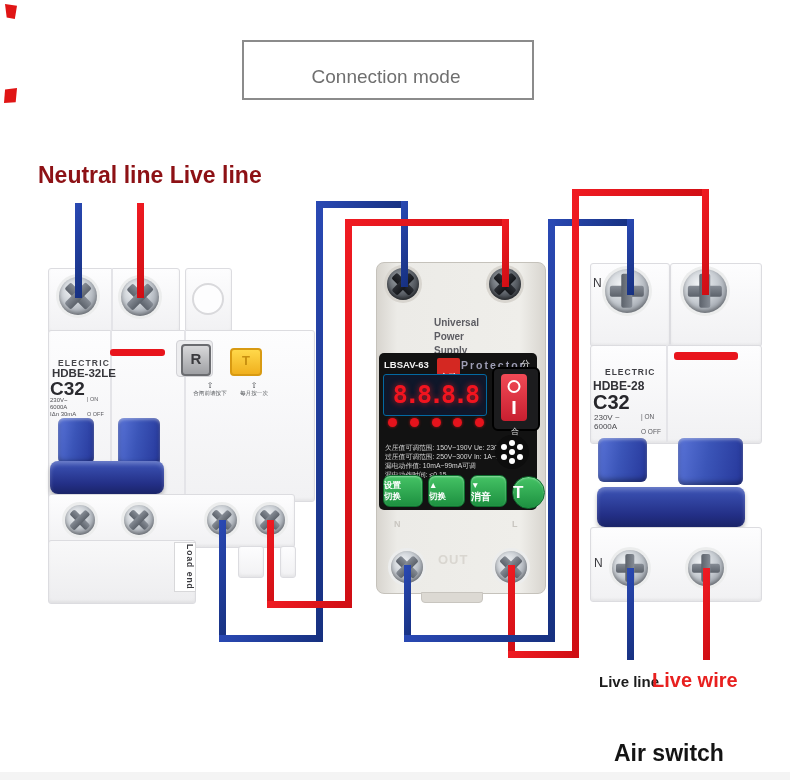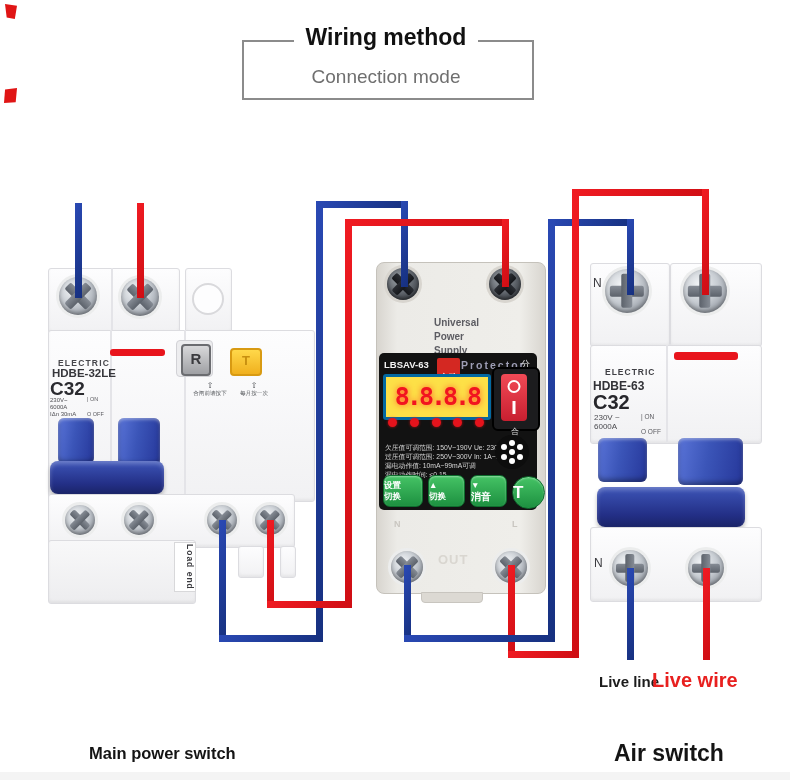--- a/index.html
+++ b/index.html
@@ -49,25 +49,23 @@
 </style>
 </head>
 <body>
 
 <div id="stage">
 
   <div class="redmark" style="left:5px;top:4px;width:12px;height:15px;clip-path:polygon(0 0,100% 12%,82% 100%,14% 90%);"></div>
   <div class="redmark" style="left:4px;top:88px;width:13px;height:15px;clip-path:polygon(8% 10%,100% 0,90% 95%,0 100%);"></div>
 
   <div class="abs" style="left:242px;top:40px;width:288px;height:56px;border:2px solid #8b8b8b;"></div>
-  <div class="abs" style="left:242px;top:24px;width:288px;text-align:center;z-index:5;">
-    <span style="display:inline-block;background:#fff;padding:0 12px;font-size:23px;font-weight:bold;color:#111;">Wiring method</span>
-  </div>
   <div class="t" style="left:242px;top:66px;width:288px;text-align:center;font-size:19px;color:#6f6f6f;">Connection mode</div>
 
+  <div class="t" style="left:38px;top:162px;font-size:23px;font-weight:bold;color:#8d1115;">Neutral line Live line</div>
 
   <div class="shell" style="left:48px;top:268px;width:130px;height:64px;"></div>
   <div class="seam" style="left:111px;top:268px;width:2px;height:64px;"></div>
   <div class="shell" style="left:185px;top:268px;width:45px;height:64px;"></div>
   <div class="abs" style="left:192px;top:283px;width:28px;height:28px;border-radius:50%;background:#fdfdfe;border:2px solid #d9d9dc;"></div>
   <div class="screw" style="left:59px;top:277px;width:38px;height:38px;"></div>
   <div class="screw" style="left:121px;top:278px;width:38px;height:38px;"></div>
 
   <div class="shell" style="left:48px;top:330px;width:265px;height:170px;"></div>
   <div class="seam" style="left:110px;top:330px;width:2px;height:170px;"></div>
@@ -118,21 +116,21 @@
   <div class="t" style="left:434px;top:317px;font-size:10px;font-weight:bold;color:#5c5c62;">Universal</div>
   <div class="t" style="left:434px;top:331px;font-size:10px;font-weight:bold;color:#5c5c62;">Power</div>
   <div class="t" style="left:434px;top:345px;font-size:10px;font-weight:bold;color:#5c5c62;">Supply</div>
 
   <div class="abs" style="left:379px;top:353px;width:158px;height:157px;background:#121212;border-radius:5px;"></div>
   <div class="t" style="left:384px;top:359px;font-size:9.5px;font-weight:bold;color:#f2f2f2;">LBSAV-63</div>
   <div class="t" style="left:437px;top:358px;font-size:8.5px;font-weight:bold;color:#fff;background:#d42822;padding:14px 3px;border-radius:2px;">自动</div>
   <div class="t" style="left:461px;top:359px;font-size:10.5px;font-weight:bold;letter-spacing:2px;color:#9d9db4;">Protector</div>
   <div class="t" style="left:521px;top:358px;font-size:9px;color:#eee;">分</div>
 
-  <div class="abs" style="left:383px;top:374px;width:102px;height:40px;background:#fde047;border:3px solid #0369a1;border-radius:3px;text-align:center;line-height:40px;font-family:'DejaVu Sans Mono',monospace;font-weight:bold;font-size:25px;letter-spacing:-3px;color:#f2141f;text-shadow:0 0 6px rgba(255,30,30,.7);">8.8.8.8</div>
+  <div class="abs" style="left:383px;top:374px;width:102px;height:40px;background:#0f172a;border:1px solid #0369a1;border-radius:3px;text-align:center;line-height:40px;font-family:'DejaVu Sans Mono',monospace;font-weight:bold;font-size:25px;letter-spacing:-3px;color:#f2141f;text-shadow:0 0 6px rgba(255,30,30,.7);">8.8.8.8</div>
 
   <div class="abs" style="left:492px;top:367px;width:44px;height:60px;background:#1c1c1e;border:2px solid #000;border-radius:6px;"></div>
   <div class="rockerin" style="left:501px;top:374px;width:26px;height:47px;"></div>
 
   <div class="abs" style="left:388px;top:418px;width:96px;display:flex;justify-content:space-between;">
     <span class="dot"></span>
     <span class="dot"></span>
     <span class="dot"></span>
     <span class="dot"></span>
     <span class="dot"></span>
@@ -170,21 +168,21 @@
   <div class="shell" style="left:590px;top:263px;width:78px;height:82px;"></div>
   <div class="shell" style="left:670px;top:263px;width:90px;height:82px;"></div>
   <div class="t" style="left:593px;top:276px;font-size:12px;color:#39393e;">N</div>
   <div class="screw straight" style="left:605px;top:269px;width:44px;height:44px;"></div>
   <div class="screw straight" style="left:683px;top:269px;width:44px;height:44px;"></div>
 
   <div class="shell" style="left:590px;top:345px;width:170px;height:97px;"></div>
   <div class="seam" style="left:666px;top:345px;width:2px;height:97px;"></div>
   <div class="abs" style="left:674px;top:352px;width:64px;height:8px;background:#e8141c;border-radius:3px;"></div>
   <div class="t" style="left:605px;top:367px;font-size:8.5px;font-weight:bold;letter-spacing:1px;color:#3f3f44;">ELECTRIC</div>
-  <div class="t" style="left:593px;top:379px;font-size:12px;font-weight:bold;color:#323237;">HDBE-63</div>
+  <div class="t" style="left:593px;top:379px;font-size:12px;font-weight:bold;color:#323237;">HDBE-28</div>
   <div class="t" style="left:593px;top:391px;font-size:20px;font-weight:bold;color:#26262b;">C32</div>
   <div class="t" style="left:594px;top:413px;font-size:8px;color:#4a4a4f;">230V ~</div>
   <div class="t" style="left:594px;top:422px;font-size:8px;color:#4a4a4f;">6000A</div>
   <div class="t" style="left:641px;top:413px;font-size:6.5px;color:#5a5a5f;">| ON</div>
   <div class="t" style="left:641px;top:428px;font-size:6.5px;color:#5a5a5f;">O OFF</div>
 
   <div class="handle" style="left:598px;top:438px;width:49px;height:44px;"></div>
   <div class="handle" style="left:678px;top:438px;width:65px;height:47px;"></div>
   <div class="handlebar" style="left:597px;top:487px;width:148px;height:40px;"></div>
 
@@ -220,17 +218,16 @@
   <div class="wire r" style="left:572px;top:189px;width:137px;height:7px;"></div>
   <div class="wire r" style="left:702px;top:189px;width:7px;height:106px;"></div>
 
   <div class="wire b" style="left:627px;top:568px;width:7px;height:92px;"></div>
   <div class="wire r" style="left:703px;top:568px;width:7px;height:92px;"></div>
 
 
   <div class="t" style="left:599px;top:673px;font-size:15px;font-weight:bold;color:#1c1c1c;z-index:45;">Live line</div>
   <div class="t" style="left:652px;top:669px;font-size:20px;font-weight:bold;color:#e8201f;z-index:46;">Live wire</div>
 
-  <div class="t" style="left:89px;top:744px;font-size:16.5px;font-weight:bold;color:#141414;">Main power switch</div>
   <div class="t" style="left:614px;top:740px;font-size:23px;font-weight:bold;color:#141414;">Air switch</div>
 
   <div class="abs" style="left:0;top:772px;width:790px;height:8px;background:#f4f4f4;"></div>
 </div>
 
 </body></html>

